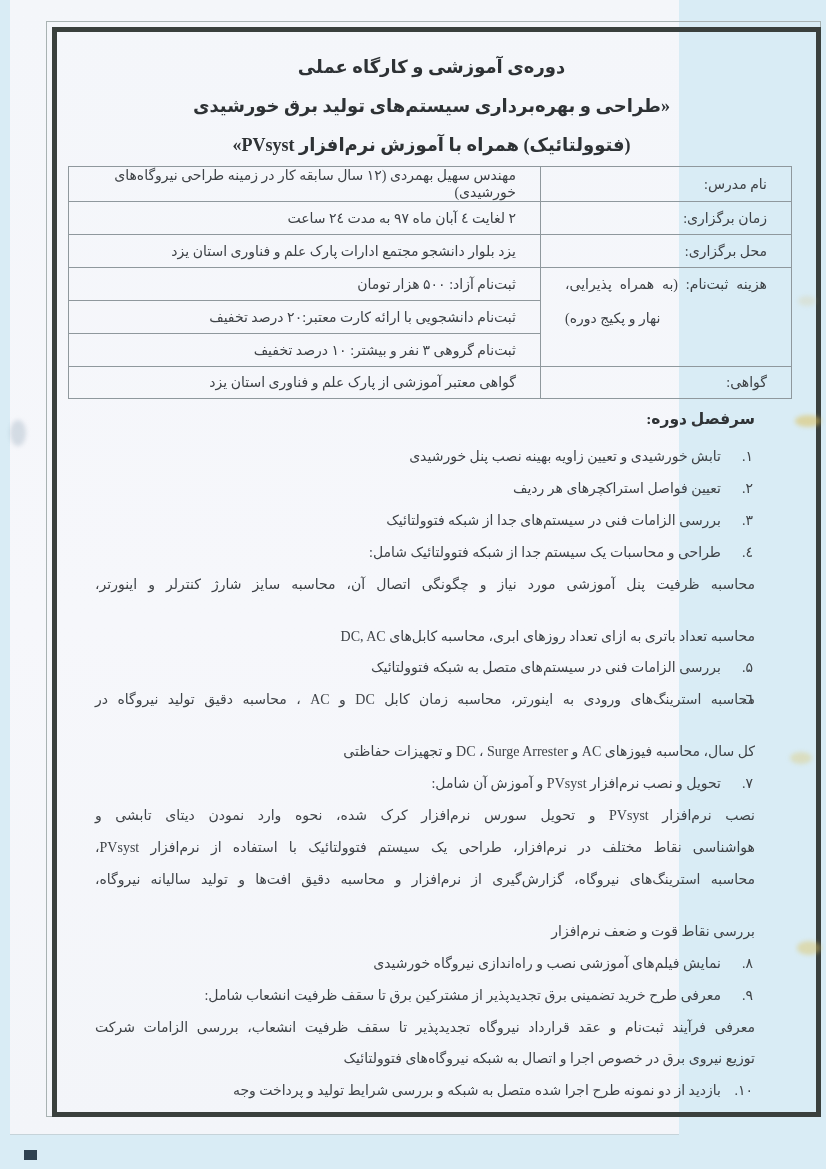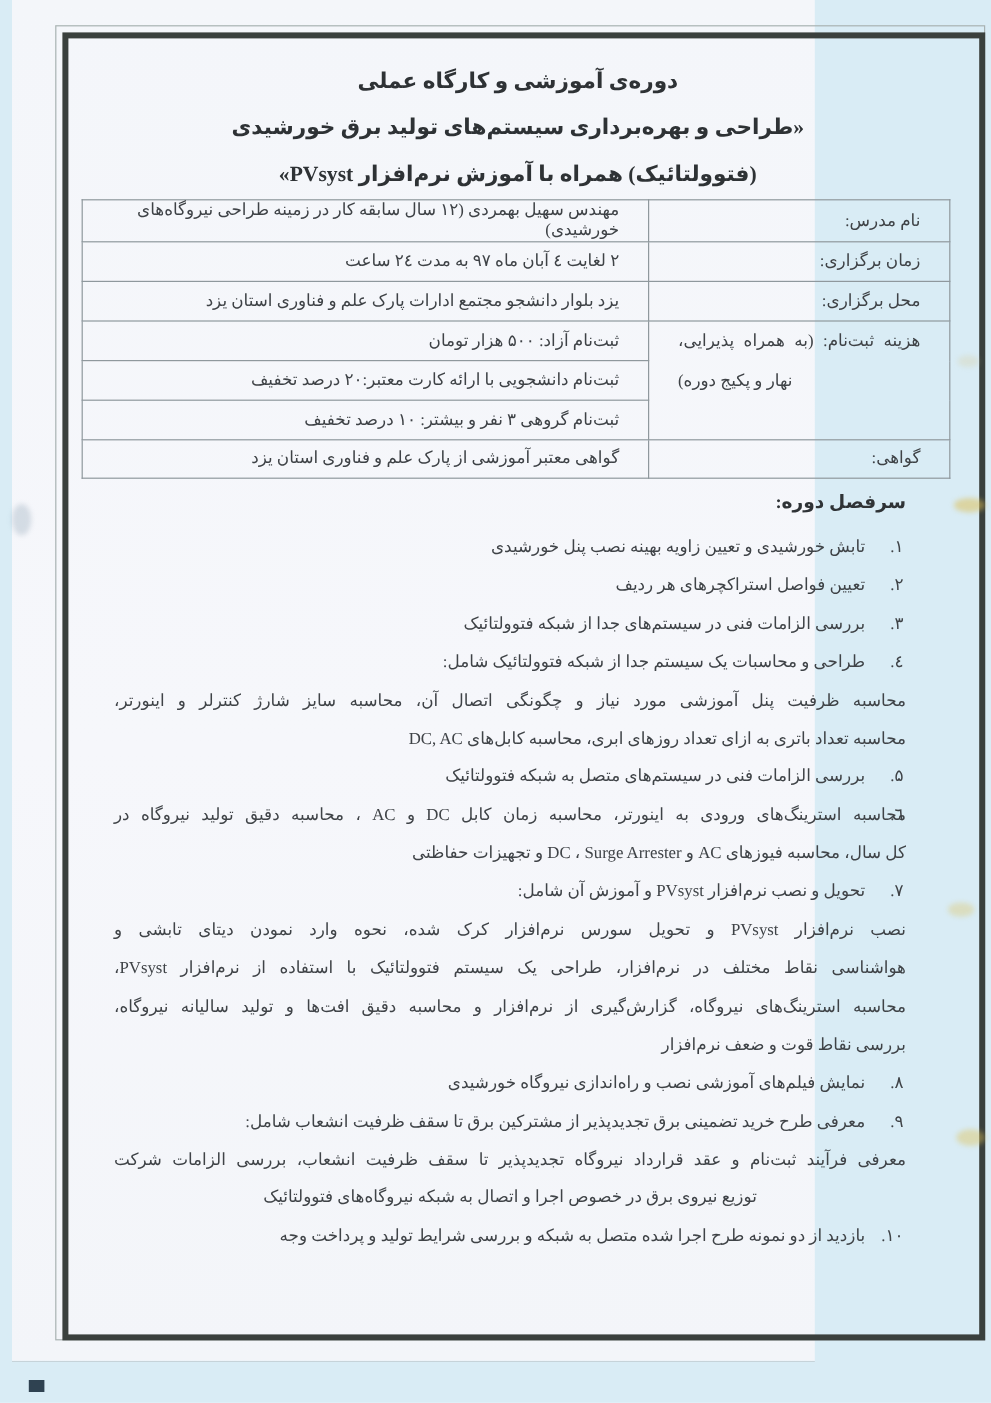--- a/index.html
+++ b/index.html
@@ -23,22 +23,22 @@
   td.fee{vertical-align:top;padding-top:7px;line-height:34px;
          text-align:justify;text-align-last:left;}
   tr.r{height:33px;} tr.r-last{height:32px;}
   .outline{position:absolute;left:85px;top:404px;width:660px;direction:rtl;
         color:#3f4347;font-size:14px;}
   .o-head{font-weight:bold;font-size:15.5px;line-height:30px;margin-bottom:7px;
         color:#2f3336;text-align:right;}
   .o-item{position:relative;padding-right:34px;line-height:31.9px;text-align:right;}
   .o-num{position:absolute;right:2px;top:0;}
   .o-detail{line-height:31.9px;}
-  .d-r{text-align:right;}
-  .d-l{text-align:center;}
+  .d-r{text-align:right;margin-top:20px;}
+  .d-l{text-align:right;}
   .d-j{text-align:justify;text-align-last:justify;}
   .smudge{position:absolute;border-radius:50%;filter:blur(2px);}
   .sm1{left:785px;top:415px;width:26px;height:12px;background:rgba(222,190,80,.5);}
   .sm2{left:780px;top:752px;width:22px;height:12px;background:rgba(222,195,95,.35);}
   .sm3{left:787px;top:941px;width:24px;height:14px;background:rgba(222,192,85,.42);}
   .sm4{left:0px;top:420px;width:16px;height:26px;background:rgba(150,170,185,.35);}
   .sm5{left:788px;top:296px;width:18px;height:10px;background:rgba(215,200,140,.25);}
   .corner-mark{position:absolute;left:24px;top:1150px;width:13px;height:10px;
         background:#2f4251;}
 </style>

